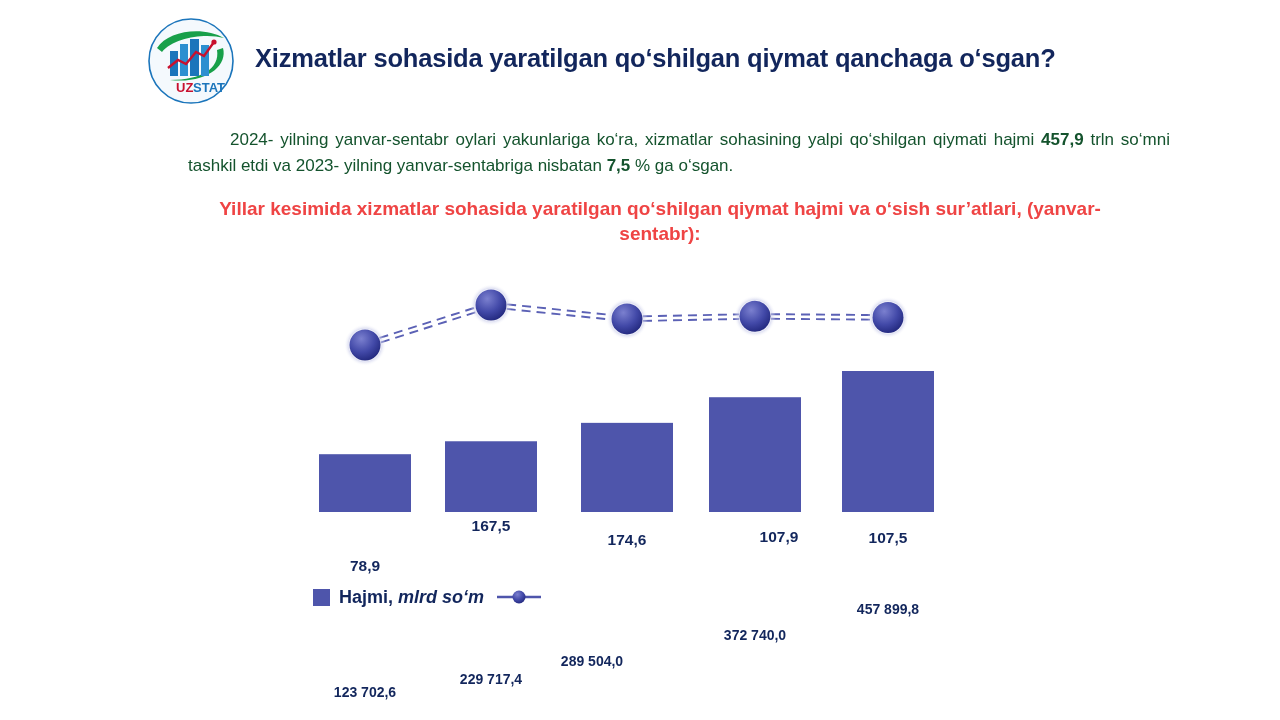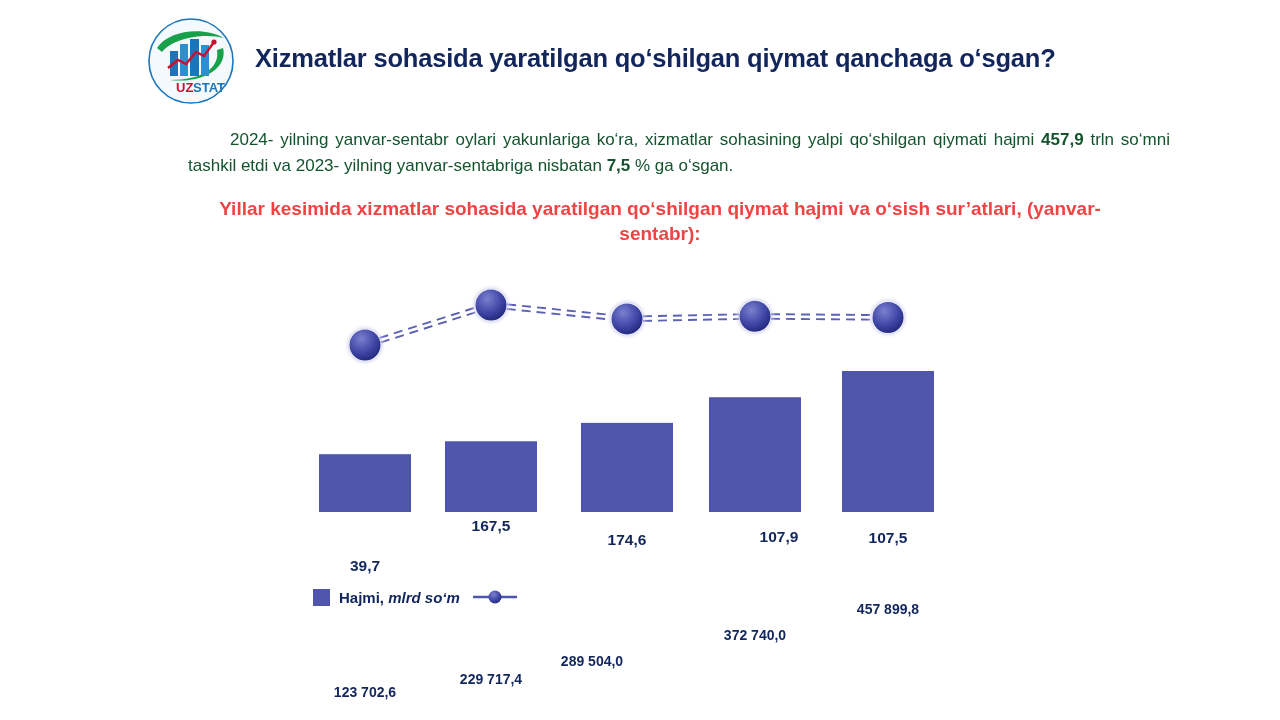--- a/index.html
+++ b/index.html
@@ -105,21 +105,21 @@
     align-items: center;
     white-space: nowrap;
   }
   #legend-swatch {
     width: 17px;
     height: 17px;
     background: #4e55ab;
     margin-right: 9px;
   }
   .legend-text {
-    font-size: 15px;
+    font-size: 18px;
     font-weight: bold;
     color: #12265c;
   }
   .legend-text i { font-style: italic; }
   #legend-line-sample {
     margin: 0 11px 0 13px;
     width: 44px;
     height: 18px;
     position: relative;
   }
@@ -202,21 +202,21 @@
         <circle cx="888" cy="62.48226950354611" r="15.5" fill="url(#markerGrad)"></circle>
       </g>
   </svg>
 
   <div id="chart-labels">
       <div class="bar-label" style="left: 365px; top: 429.201px;">123 702,6</div>
       <div class="bar-label" style="left: 491px; top: 416.264px;">229 717,4</div>
       <div class="bar-label" style="left: 592px; top: 397.854px;">289 504,0</div>
       <div class="bar-label" style="left: 755px; top: 372.223px;">372 740,0</div>
       <div class="bar-label" style="left: 888px; top: 346px;">457 899,8</div>
-      <div class="line-label" style="left: 365px; top: 302px;">39,7</div>
+      <div class="line-label" style="left: 365px; top: 302px;">78,9</div>
       <div class="line-label" style="left: 491px; top: 262px;">167,5</div>
       <div class="line-label" style="left: 627px; top: 275.901px;">174,6</div>
       <div class="line-label" style="left: 755px; top: 273.348px; margin-left: 24px;">107,9</div>
       <div class="line-label" style="left: 888px; top: 274.482px;">107,5</div>
     </div>
 </div>
 
 <div id="legend">
   <div id="legend-swatch"></div>
   <span class="legend-text"><span>Hajmi,</span>

